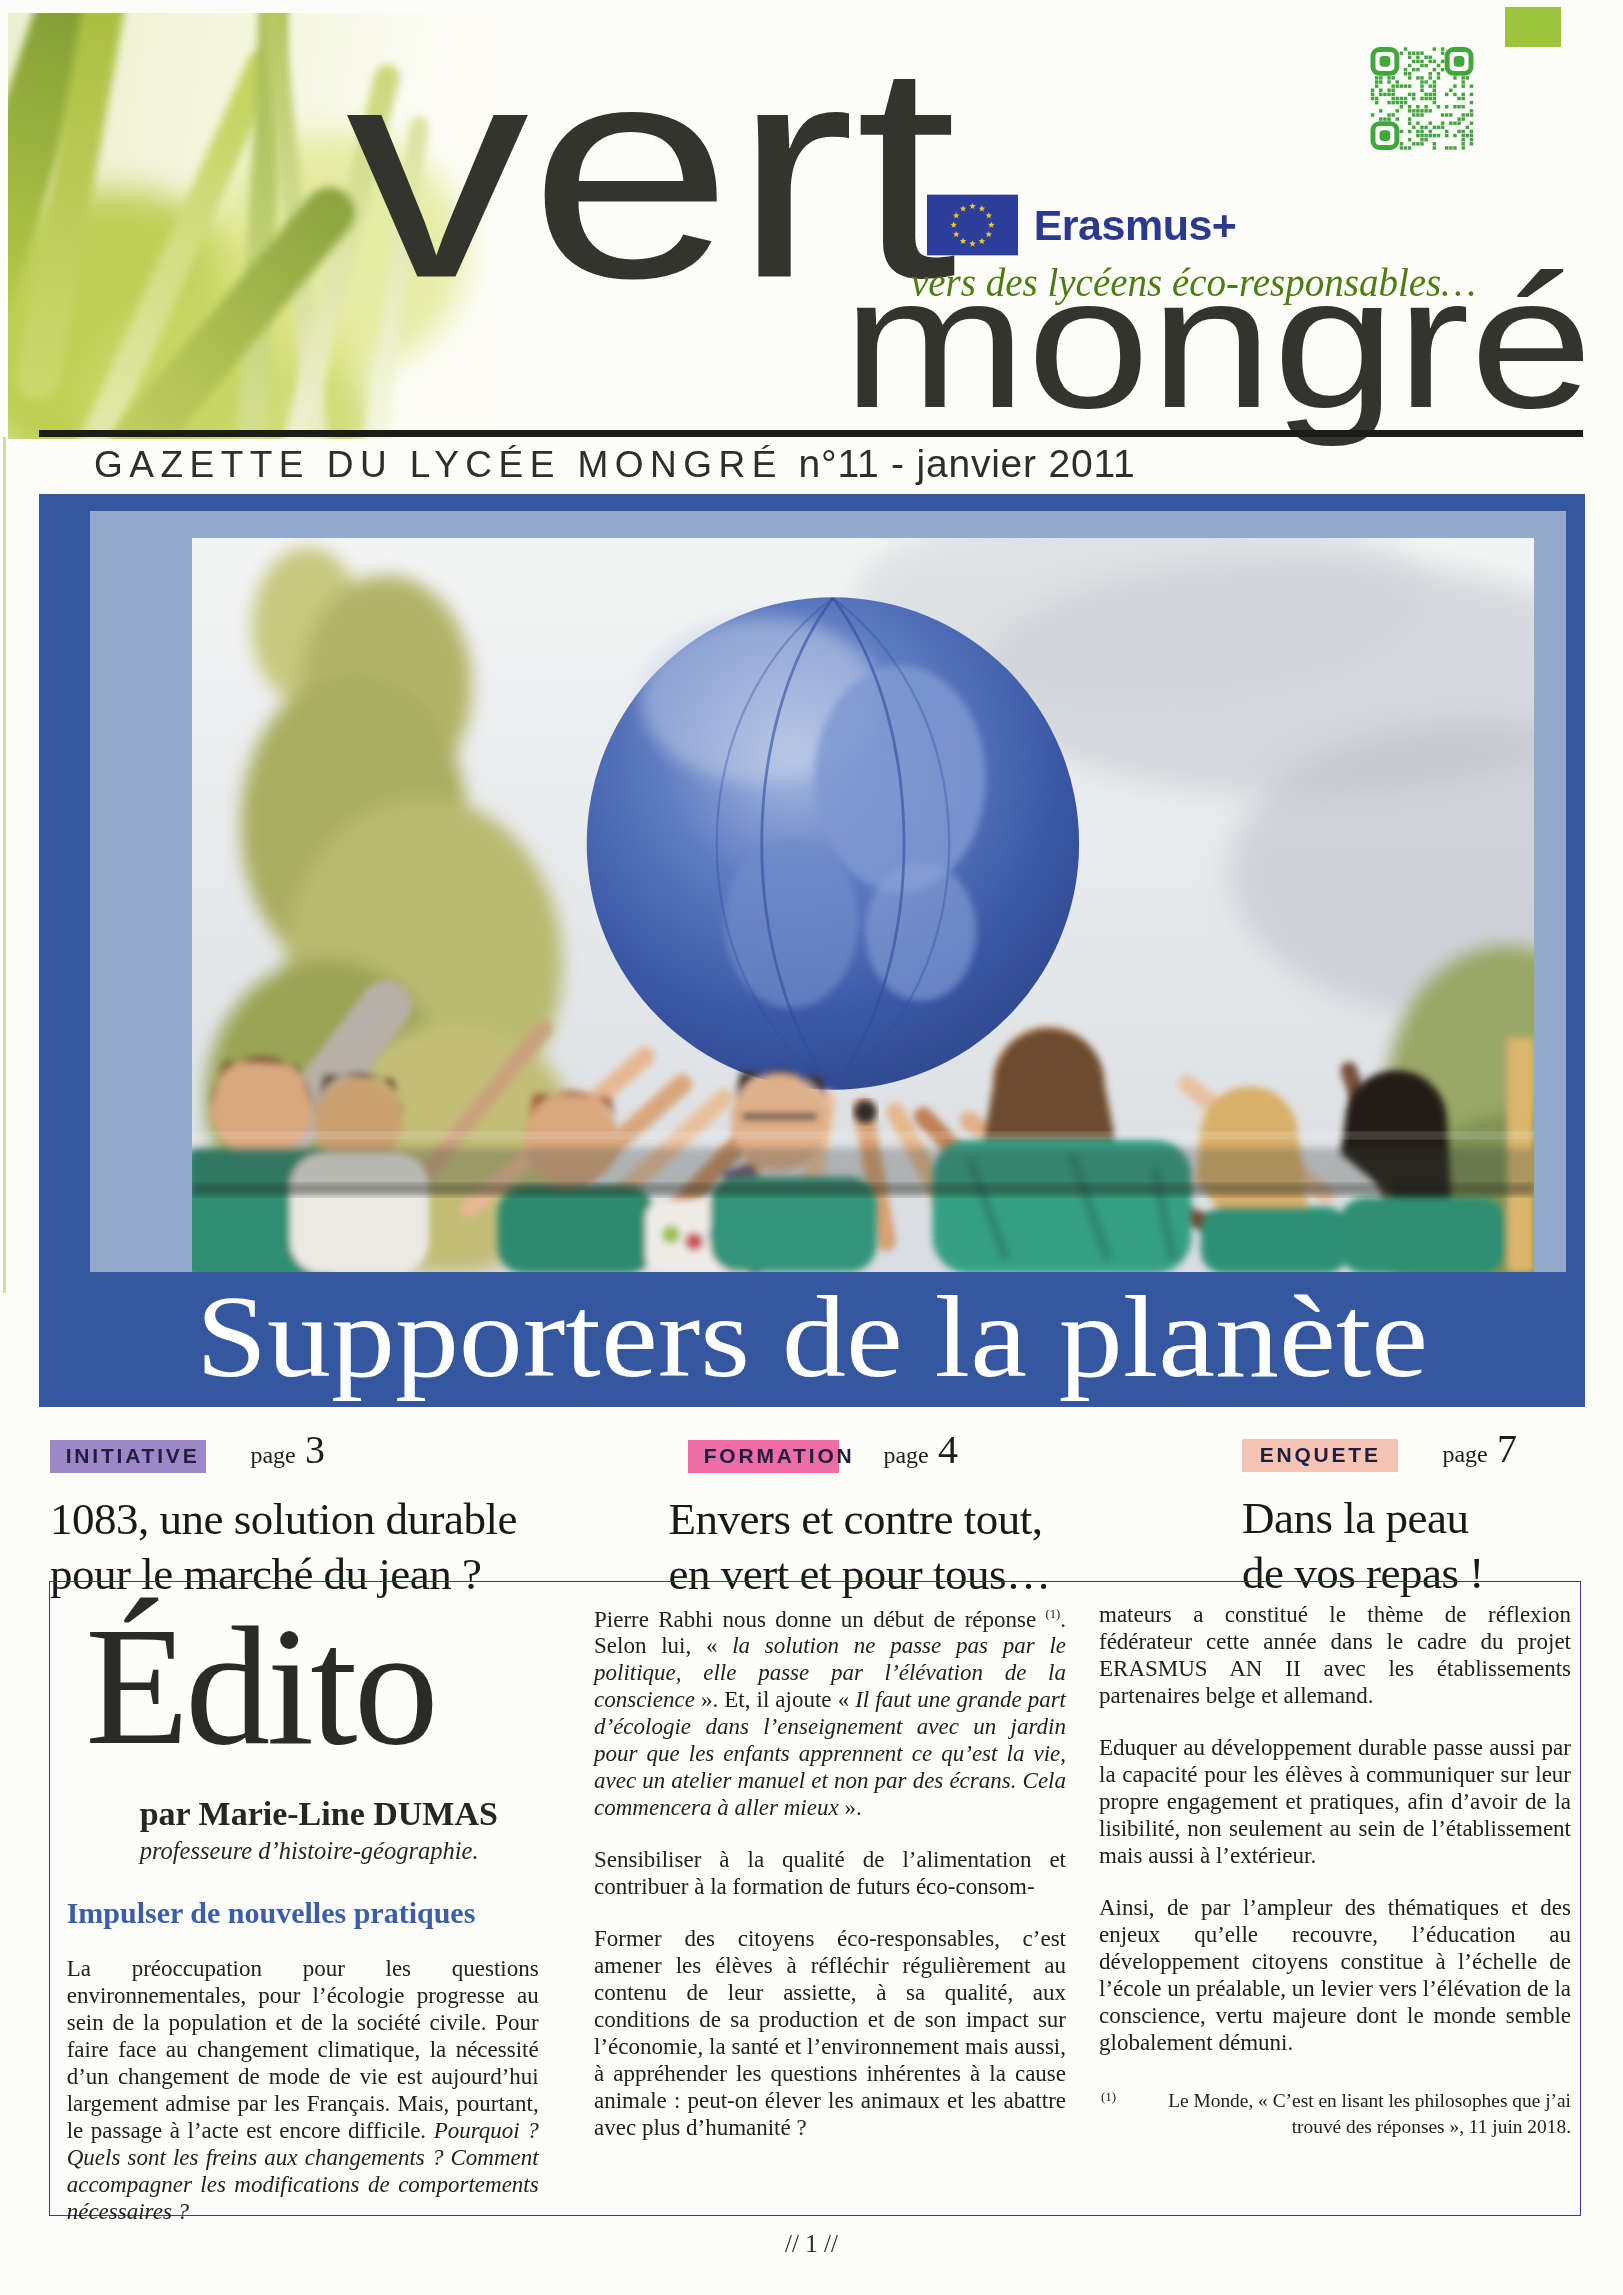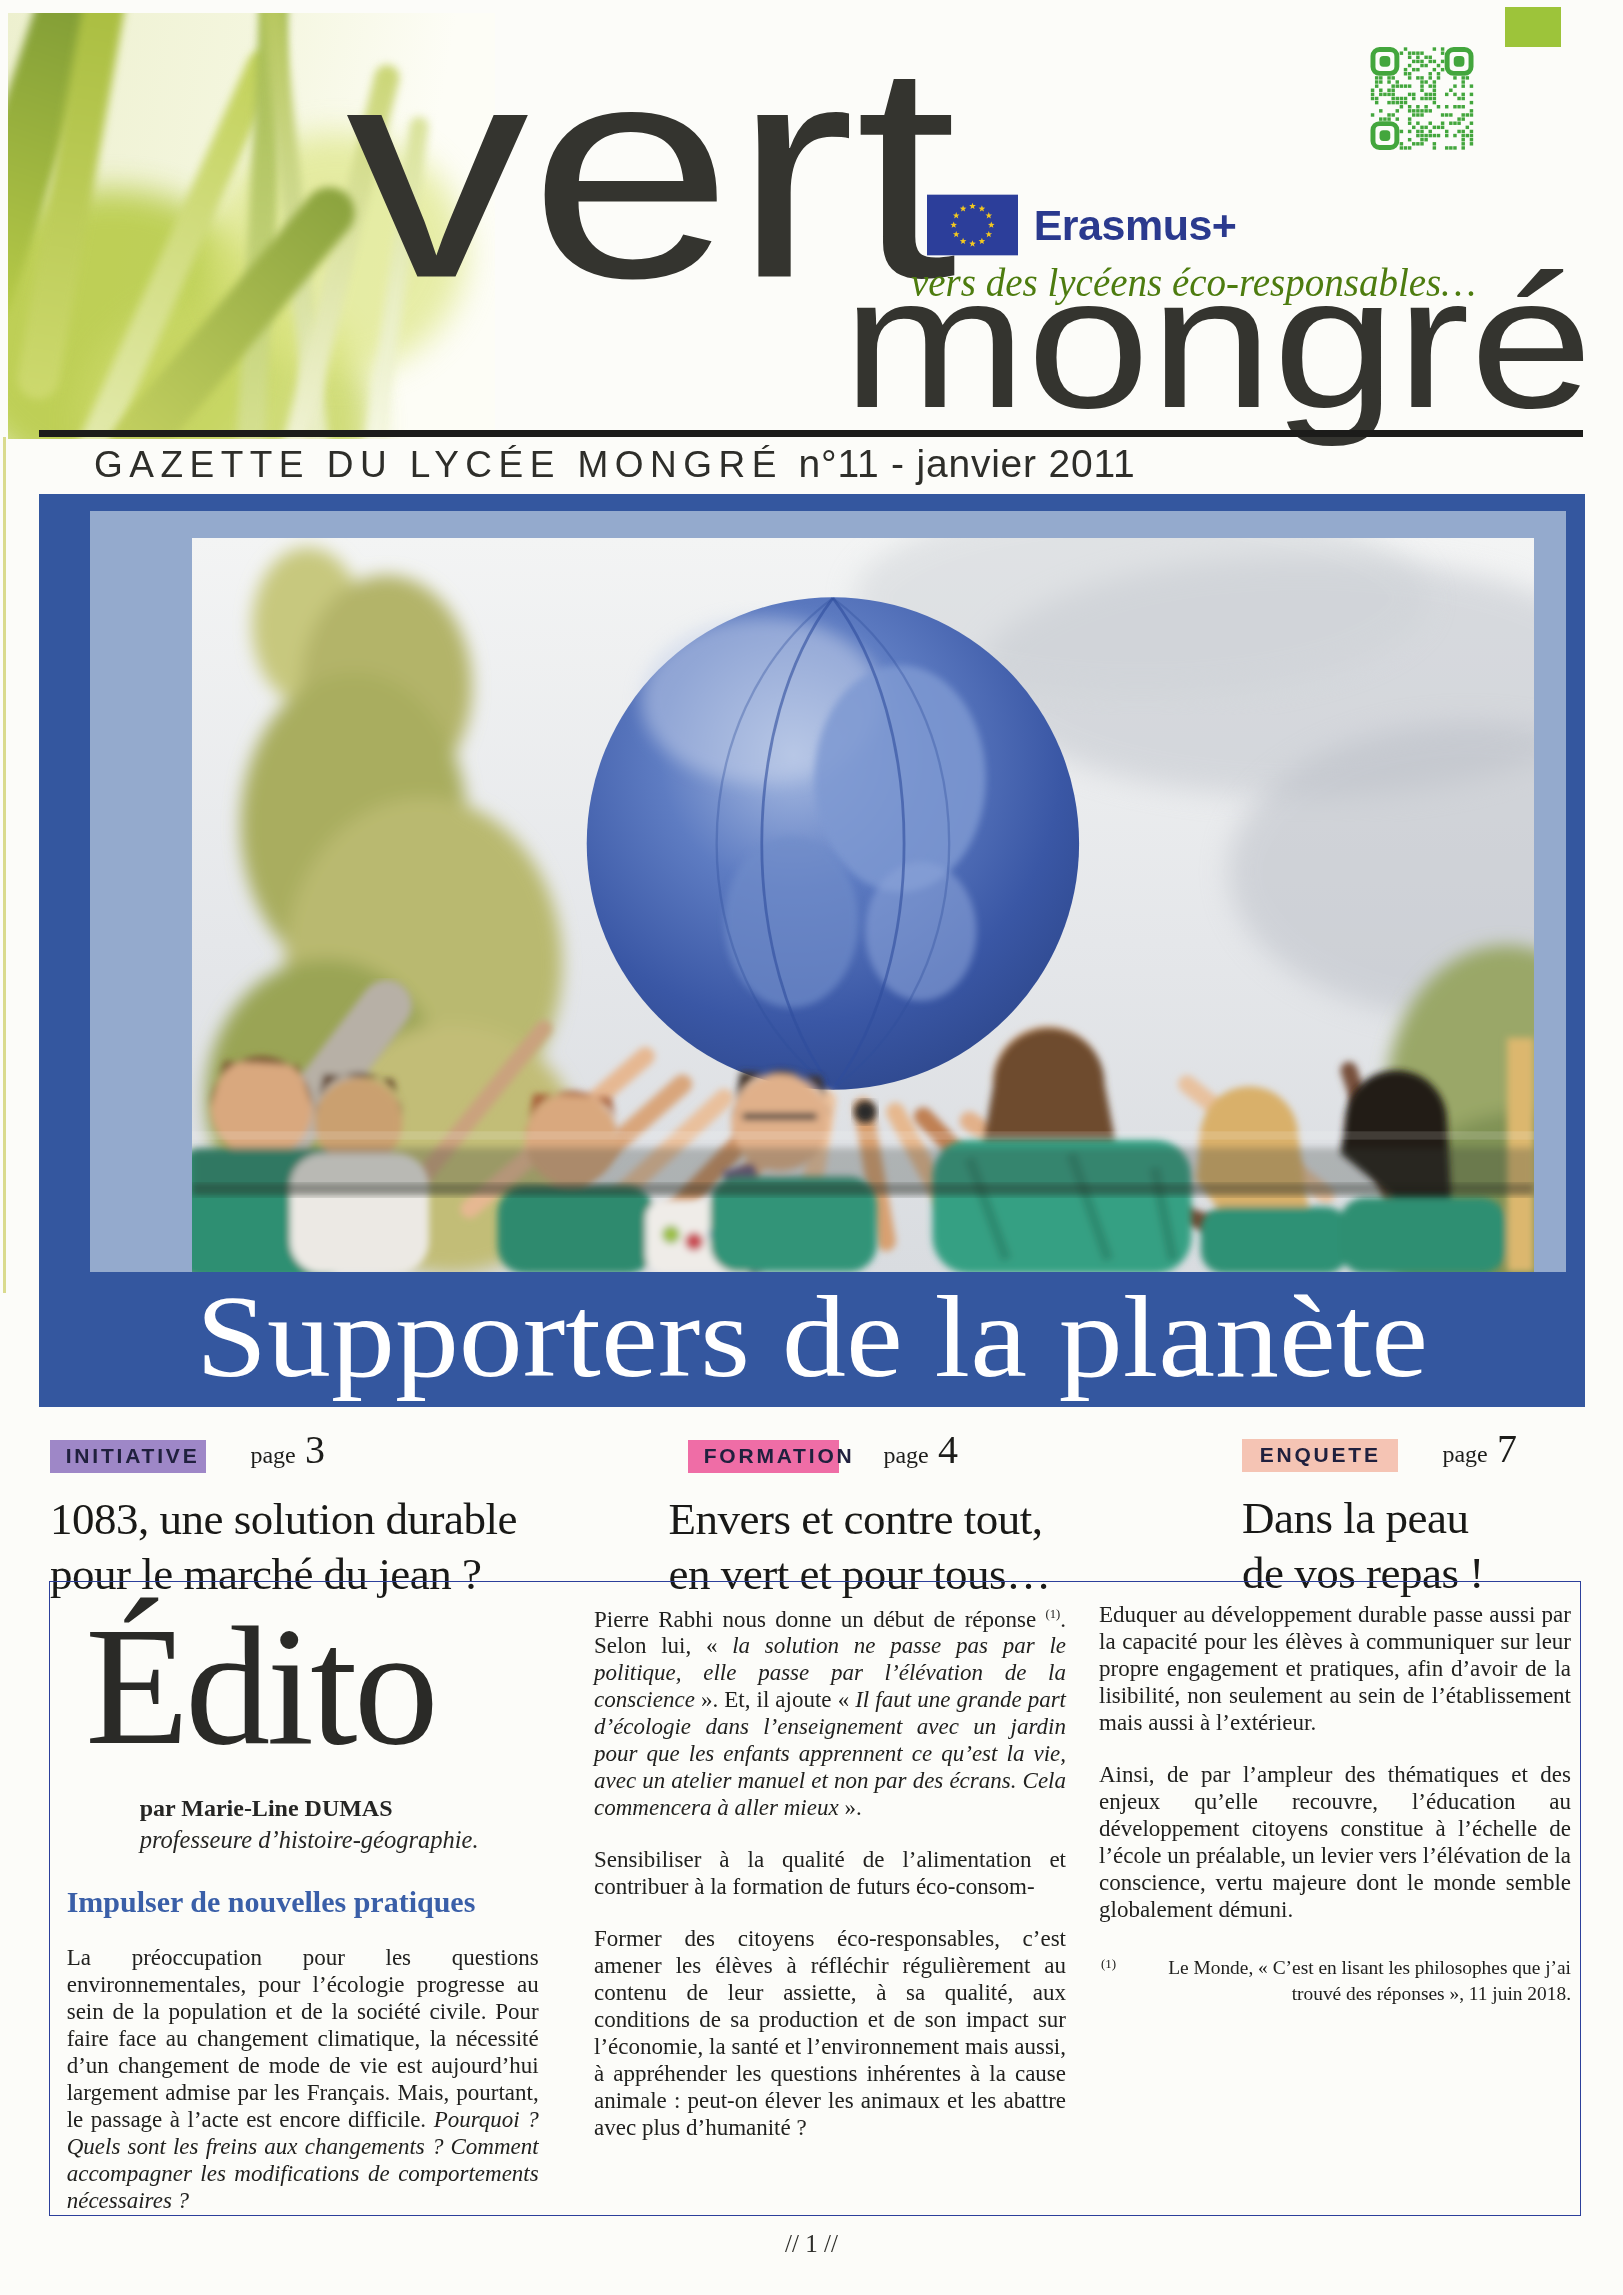--- a/index.html
+++ b/index.html
@@ -52,21 +52,21 @@
   .headline{margin:18.5px 0 0 0;font-size:45px;line-height:55px;font-weight:normal;
          color:#191917;letter-spacing:-0.5px;}
 
   
   .edito-box{left:49px;top:1581px;width:1532px;height:635px;border:1.9px solid #2c3f9b;
          box-sizing:border-box;background:transparent;}
   .col{position:absolute;top:12px;width:472px;}
   .col1{left:16.7px;}  .col2{left:544px;}  .col3{left:1049px;}
   .edito-title{margin:12px 0 0 18.5px;font-size:170px;line-height:.95;font-weight:normal;
          letter-spacing:-3.7px;color:#2a2a27;}
-  .byline{margin:27px 0 0 73px;font-weight:bold;font-size:24px;}
+  .byline{margin:27px 0 0 73px;font-weight:bold;font-size:34px;}
   .role{margin:4.6px 0 0 73px;font-style:italic;font-size:24.5px;}
   .impulse{margin:31px 0 0 0;font-size:30px;font-weight:bold;}
   p.body{margin:25px 0 0 0;font-size:23px;line-height:27px;text-align:justify;color:#21211f;}
   .col2 p.body:first-child,.col3 p.body:first-child{margin-top:6.5px;}
   .it{font-style:italic;}
   sup{font-size:.55em;}
   .footnote{position:relative;margin-top:32px;padding-left:55px;font-size:19.4px;line-height:26px;color:#21211f;}
   .fn-marker{position:absolute;left:1.9px;top:-3.7px;font-size:13px;}
   .footnote p{margin:0;text-align:right;}
 
@@ -494,20 +494,21 @@
       <p class="role">professeure d’histoire-géographie.</p>
       <h3 class="impulse" style="color:#3a5fa8;">Impulser de nouvelles pratiques</h3>
       <p class="body"><span>La préoccupation pour les questions environnementales, pour l’écologie progresse au sein de la population et de la société civile. Pour faire face au changement climatique, la nécessité d’un changement de mode de vie est aujourd’hui largement admise par les Français. Mais, pourtant, le passage à l’acte est encore difficile. </span><span class="it">Pourquoi ? Quels sont les freins aux changements ? Comment accompagner les modifications de comportements nécessaires ?</span></p>
     </div>
     <div class="col col2">
       <p class="body"><span>Pierre Rabhi nous donne un début de réponse </span><sup>(1)</sup><span>. Selon lui, « </span><span class="it">la solution ne passe pas par le politique, elle passe par l’élévation de la conscience</span><span> ». Et, il ajoute « </span><span class="it">Il faut une grande part d’écologie dans l’enseignement avec un jardin pour que les enfants apprennent ce qu’est la vie, avec un atelier manuel et non par des écrans. Cela commencera à aller mieux</span><span> ».</span></p>
       <p class="body">Sensibiliser à la qualité de l’alimentation et contribuer à la formation de futurs éco-consom-</p>
       <p class="body">Former des citoyens éco-responsables, c’est amener les élèves à réfléchir régulièrement au contenu de leur assiette, à sa qualité, aux conditions de sa production et de son impact sur l’économie, la santé et l’environnement mais aussi, à appréhender les questions inhérentes à la cause animale : peut-on élever les animaux et les abattre avec plus d’humanité ?</p>
     </div>
     <div class="col col3">
+      <p class="body">mateurs a constitué le thème de réflexion fédérateur cette année dans le cadre du projet ERASMUS AN II avec les établissements partenaires belge et allemand.</p>
       <p class="body">Eduquer au développement durable passe aussi par la capacité pour les élèves à communiquer sur leur propre engagement et pratiques, afin d’avoir de la lisibilité, non seulement au sein de l’établissement mais aussi à l’extérieur.</p>
       <p class="body">Ainsi, de par l’ampleur des thématiques et des enjeux qu’elle recouvre, l’éducation au développement citoyens constitue à l’échelle de l’école un préalable, un levier vers l’élévation de la conscience, vertu majeure dont le monde semble globalement démuni.</p>
       <div class="footnote">
         <span class="fn-marker">(1)</span>
         <p>Le Monde, « C’est en lisant les philosophes que j’ai trouvé des réponses », 11 juin 2018.</p>
       </div>
     </div>
   </section>
 
   <footer class="abs pagefoot">

